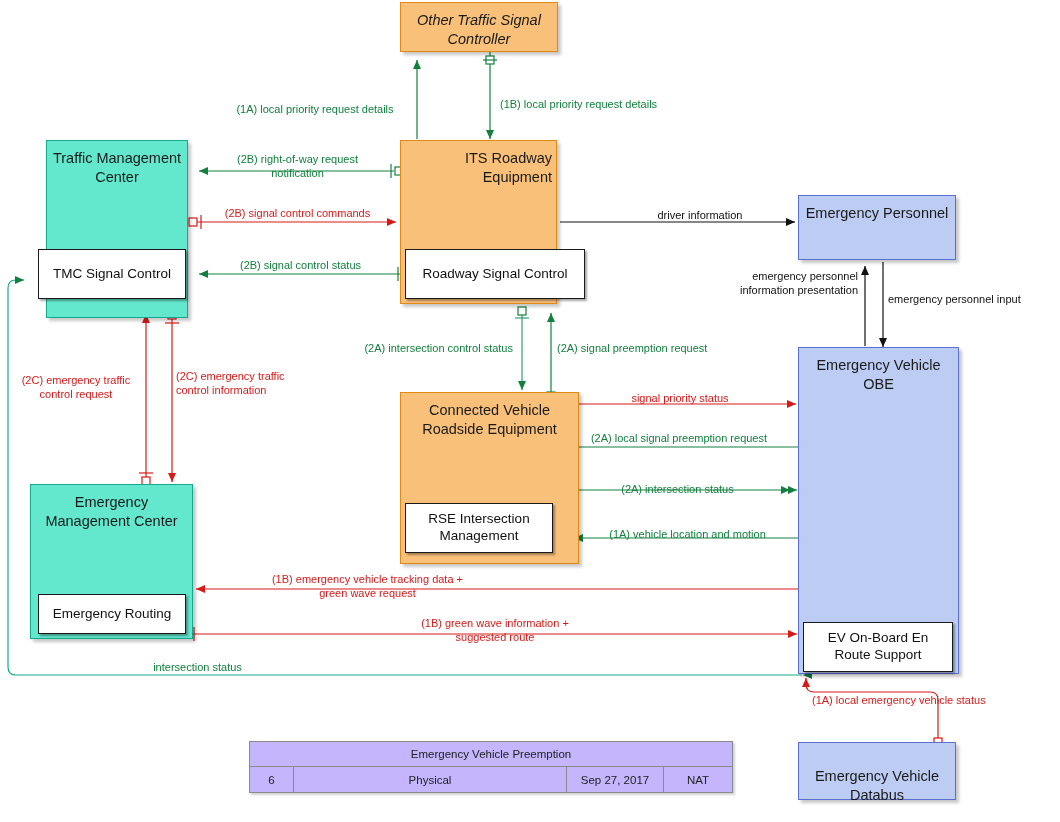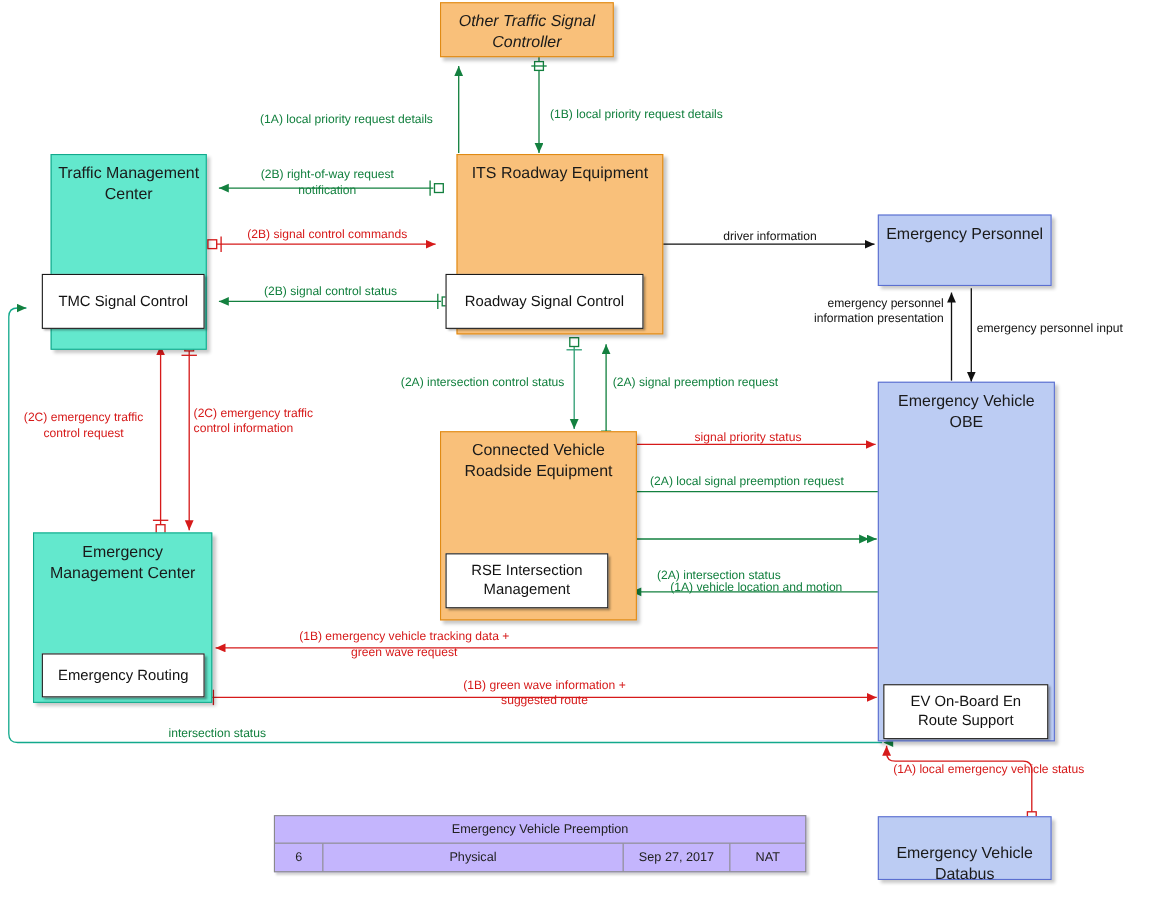--- a/index.html
+++ b/index.html
@@ -144,21 +144,21 @@
   </div>
 
   <div class="node n-teal" style="left:30px;top:140px;width:142px;height:178px;margin-left:16px;">
     <div class="title">Traffic Management
 Center</div>
   </div>
   <div class="sub" style="left:38px;top:249px;width:148px;height:50px;">
     <span>TMC Signal Control</span>
   </div>
 
-  <div class="node n-orange" style="left:415px;top:140px;width:188px;height:164px;">
+  <div class="node n-orange" style="left:400px;top:140px;width:157px;height:164px;text-align:right;">
     <div class="title">ITS Roadway
 Equipment</div>
   </div>
   <div class="sub" style="left:405px;top:249px;width:180px;height:50px;">
     <span>Roadway Signal
 Control</span>
   </div>
 
   <div class="node n-blue" style="left:798px;top:195px;width:158px;height:65px;">
     <div class="title">Emergency
@@ -221,21 +221,21 @@
   <div class="lbl r ctr" style="left:6px;top:373px;width:140px;">(2C) emergency traffic
 control request</div>
 
   <div class="lbl r lf" style="left:176px;top:369px;width:160px;">(2C) emergency traffic
 control information</div>
 
   <div class="lbl r ctr" style="left:590px;top:391px;width:180px;">signal priority status</div>
 
   <div class="lbl g ctr" style="left:560px;top:431px;width:238px;">(2A) local signal preemption request</div>
 
-  <div class="lbl g ctr" style="left:576px;top:482px;width:155px;margin-top:34px;">(2A) intersection status</div>
+  <div class="lbl g ctr" style="left:600px;top:482px;width:155px;">(2A) intersection status</div>
 
   <div class="lbl g ctr" style="left:580px;top:527px;width:215px;">(1A) vehicle location and motion</div>
 
   <div class="lbl r ctr" style="left:230px;top:572px;width:275px;">(1B) emergency vehicle tracking data +
 green wave request</div>
 
   <div class="lbl r ctr" style="left:390px;top:616px;width:210px;">(1B) green wave information +
 suggested route</div>
 
   <div class="lbl g ctr" style="left:135px;top:660px;width:125px;">intersection status</div>

